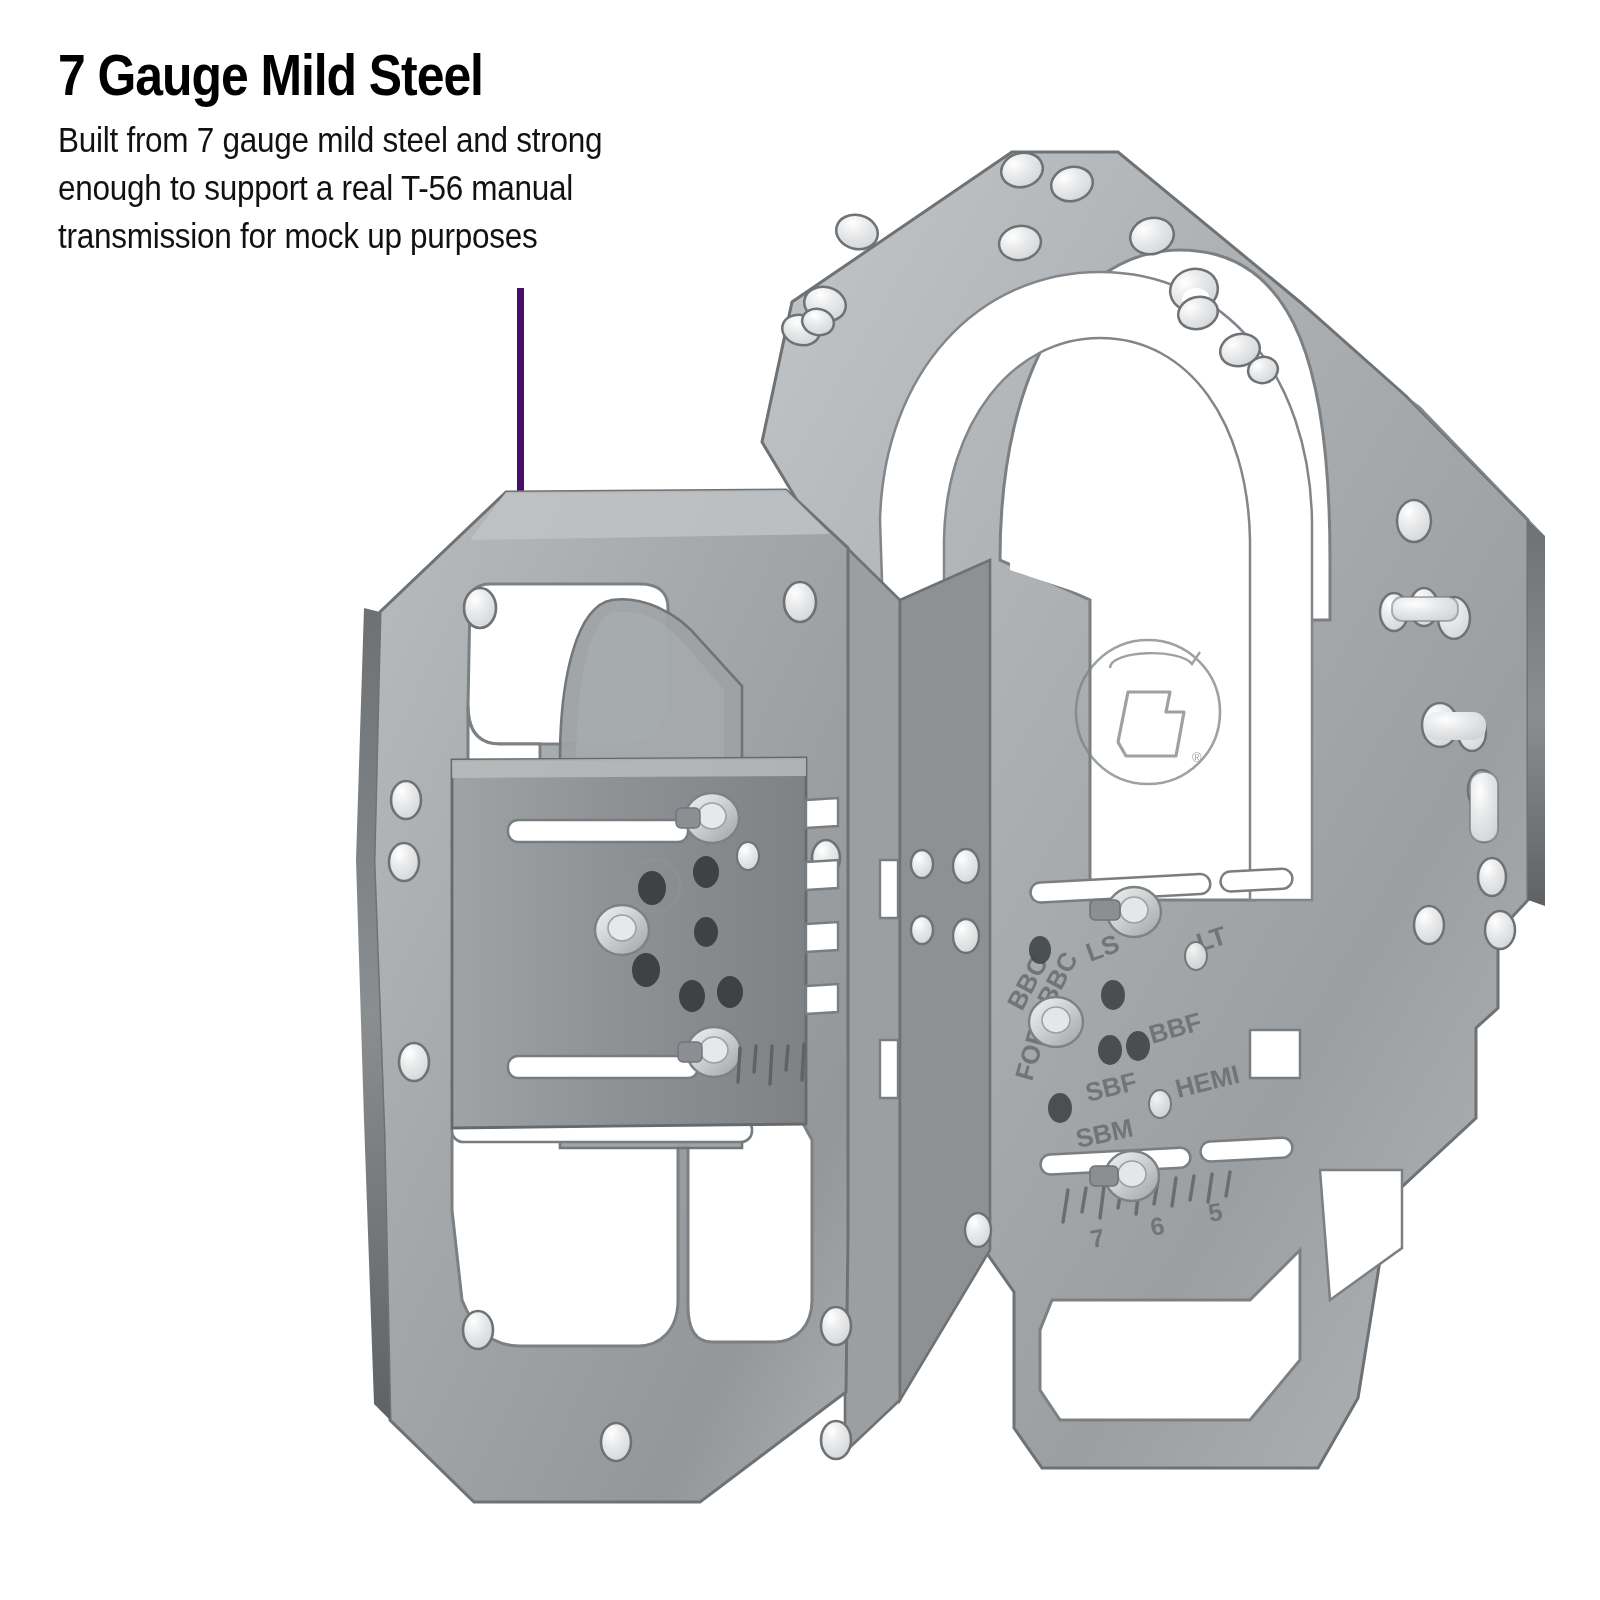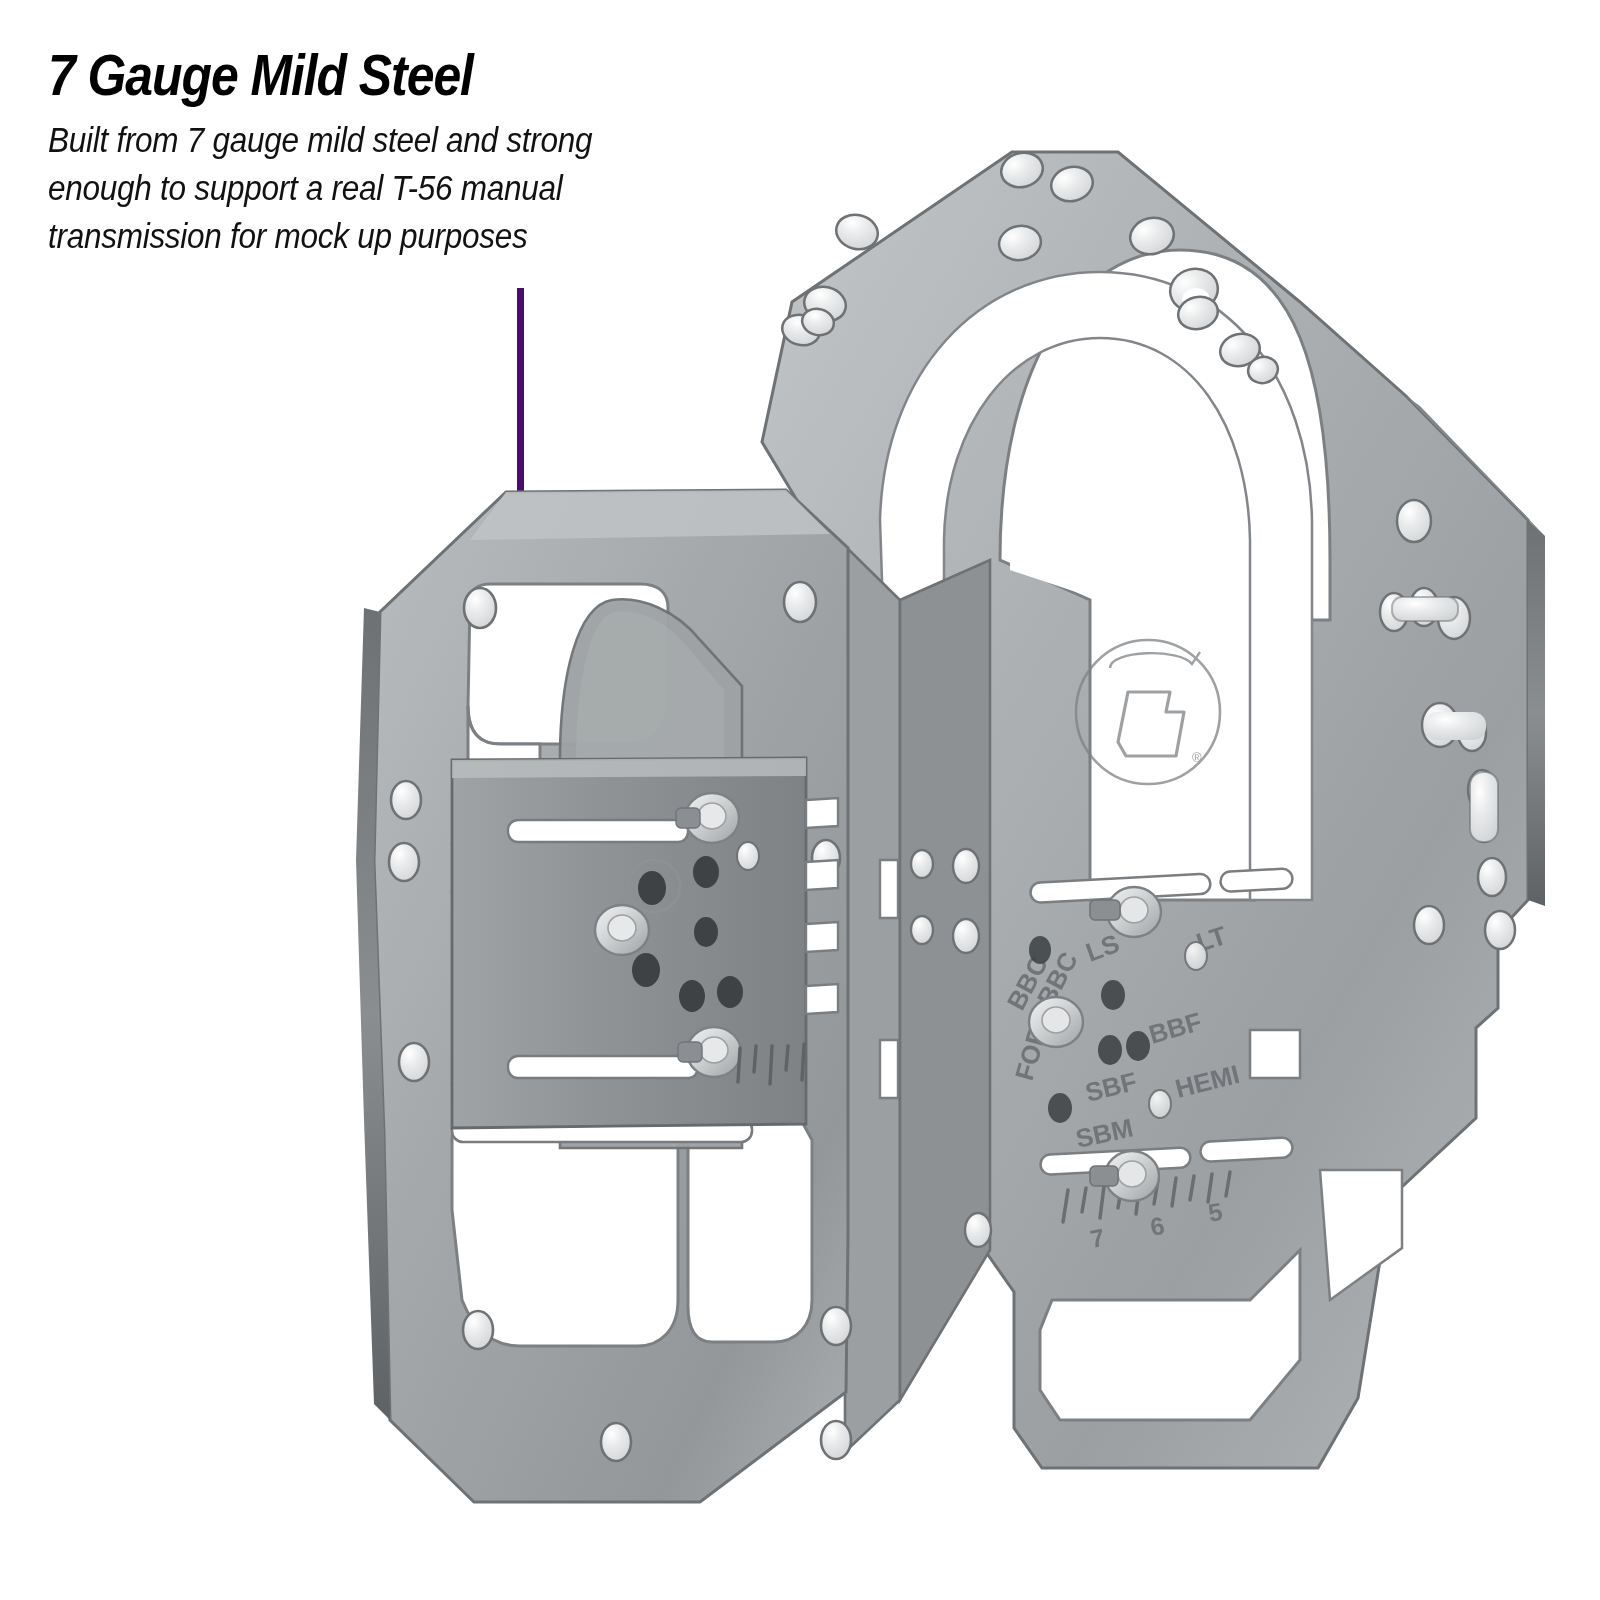--- a/index.html
+++ b/index.html
@@ -13,24 +13,23 @@
     height: 1600px;
     position: relative;
     overflow: hidden;
     font-family: "Liberation Sans", sans-serif;
     -webkit-font-smoothing: antialiased;
   }
 
   
   .text-block {
     position: absolute;
-    left: 48px;
+    left: 58px;
     top: 44px;
     width: 760px;
-    font-style: italic;
   }
   .headline {
     font-family: "Liberation Sans", sans-serif;
     font-size: 58px;
     line-height: 62px;
     font-weight: 700;
     letter-spacing: -1.2px;
     color: #000000;
     margin: 0 0 10px 0;
     transform: scaleX(0.86);

